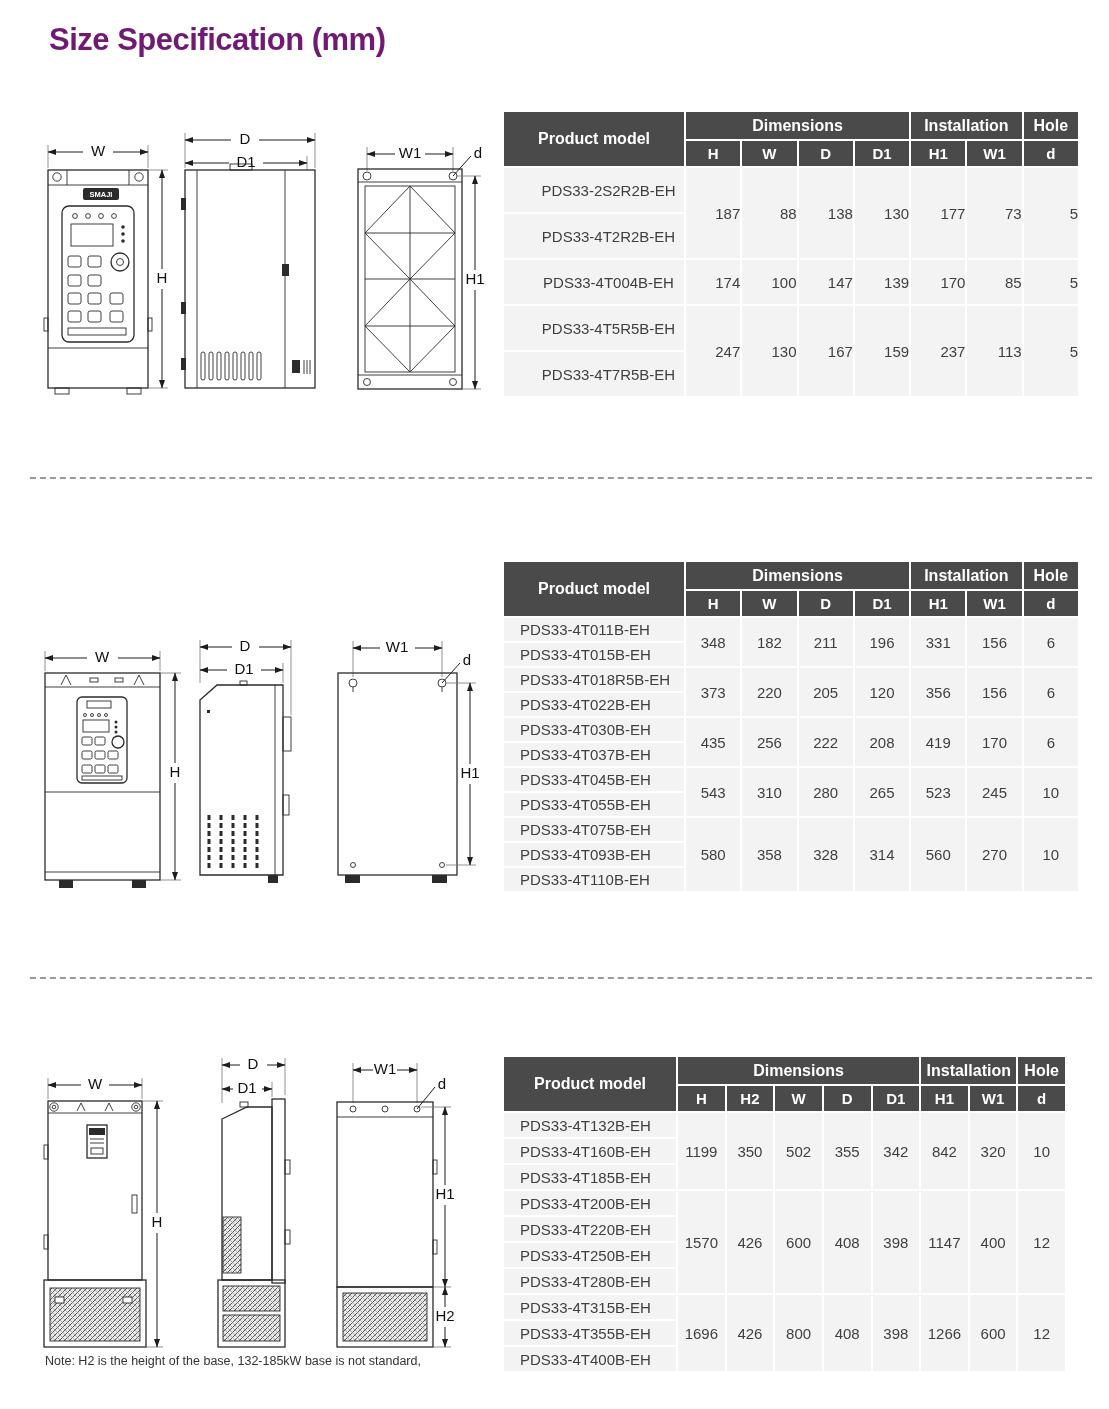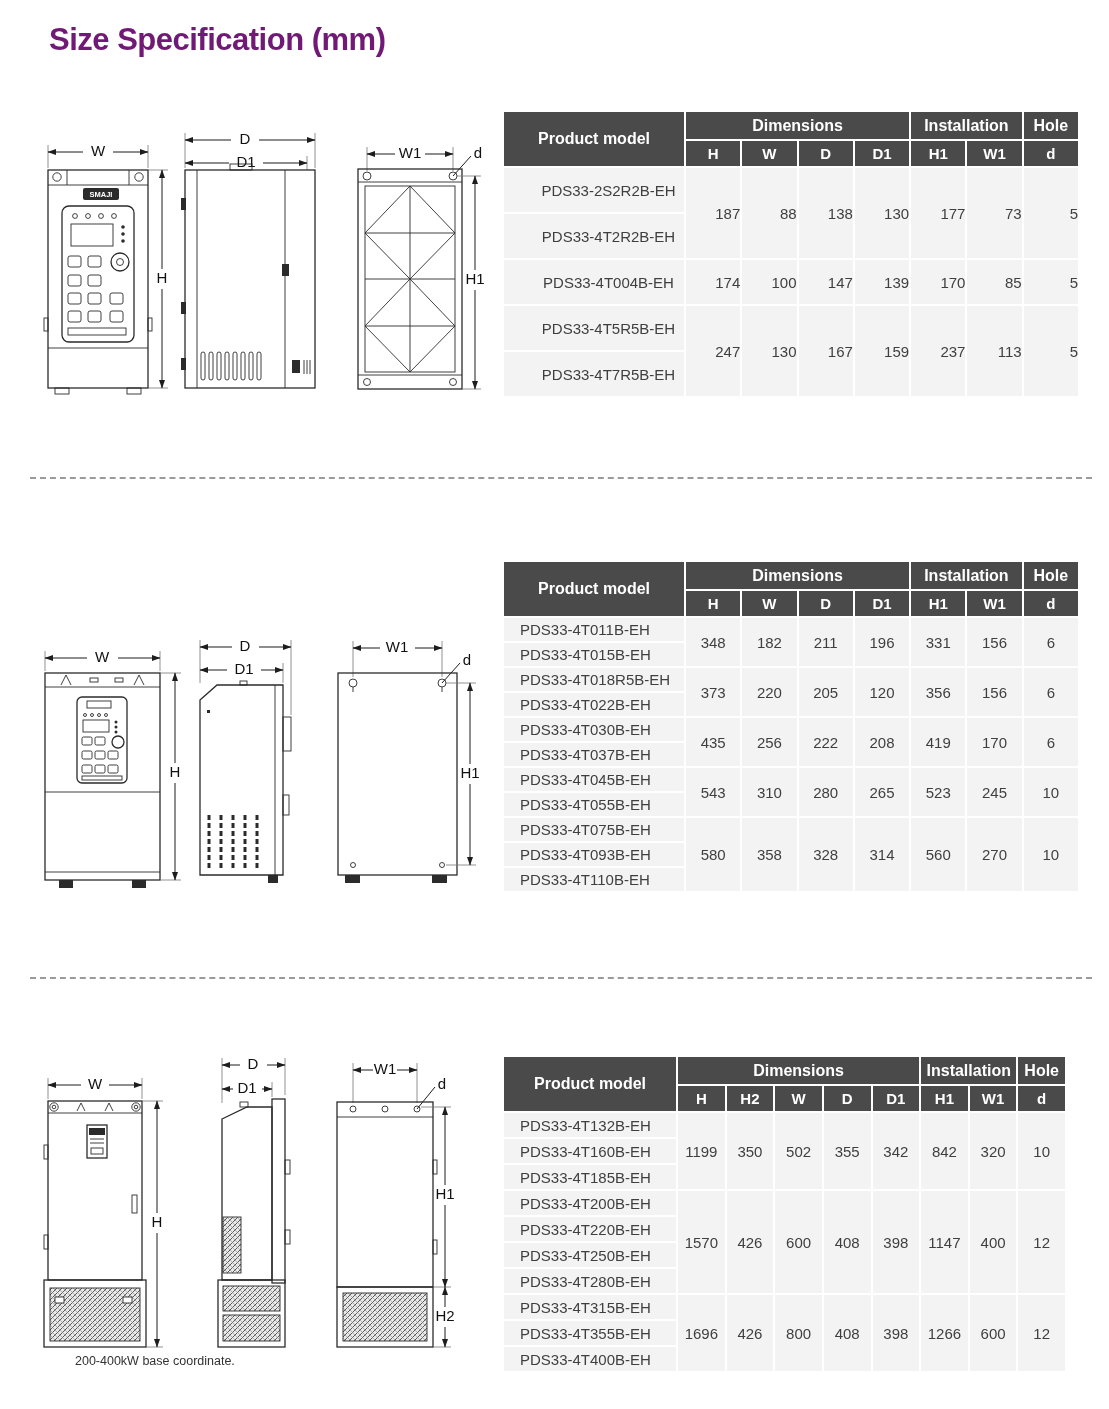--- a/index.html
+++ b/index.html
@@ -661,16 +661,16 @@
         <tr>
           <td class="model">PDS33-4T355B-EH</td>
         </tr>
         <tr>
           <td class="model">PDS33-4T400B-EH</td>
         </tr>
       </tbody>
   </table>
 
   <div class="note">
-    <div class="l2">200-400kW base coordinate.</div>
+    <div>Note: H2 is the height of the base, 132-185kW base is not standard,</div>
   </div>
 
 </div>
 
 </body></html>

